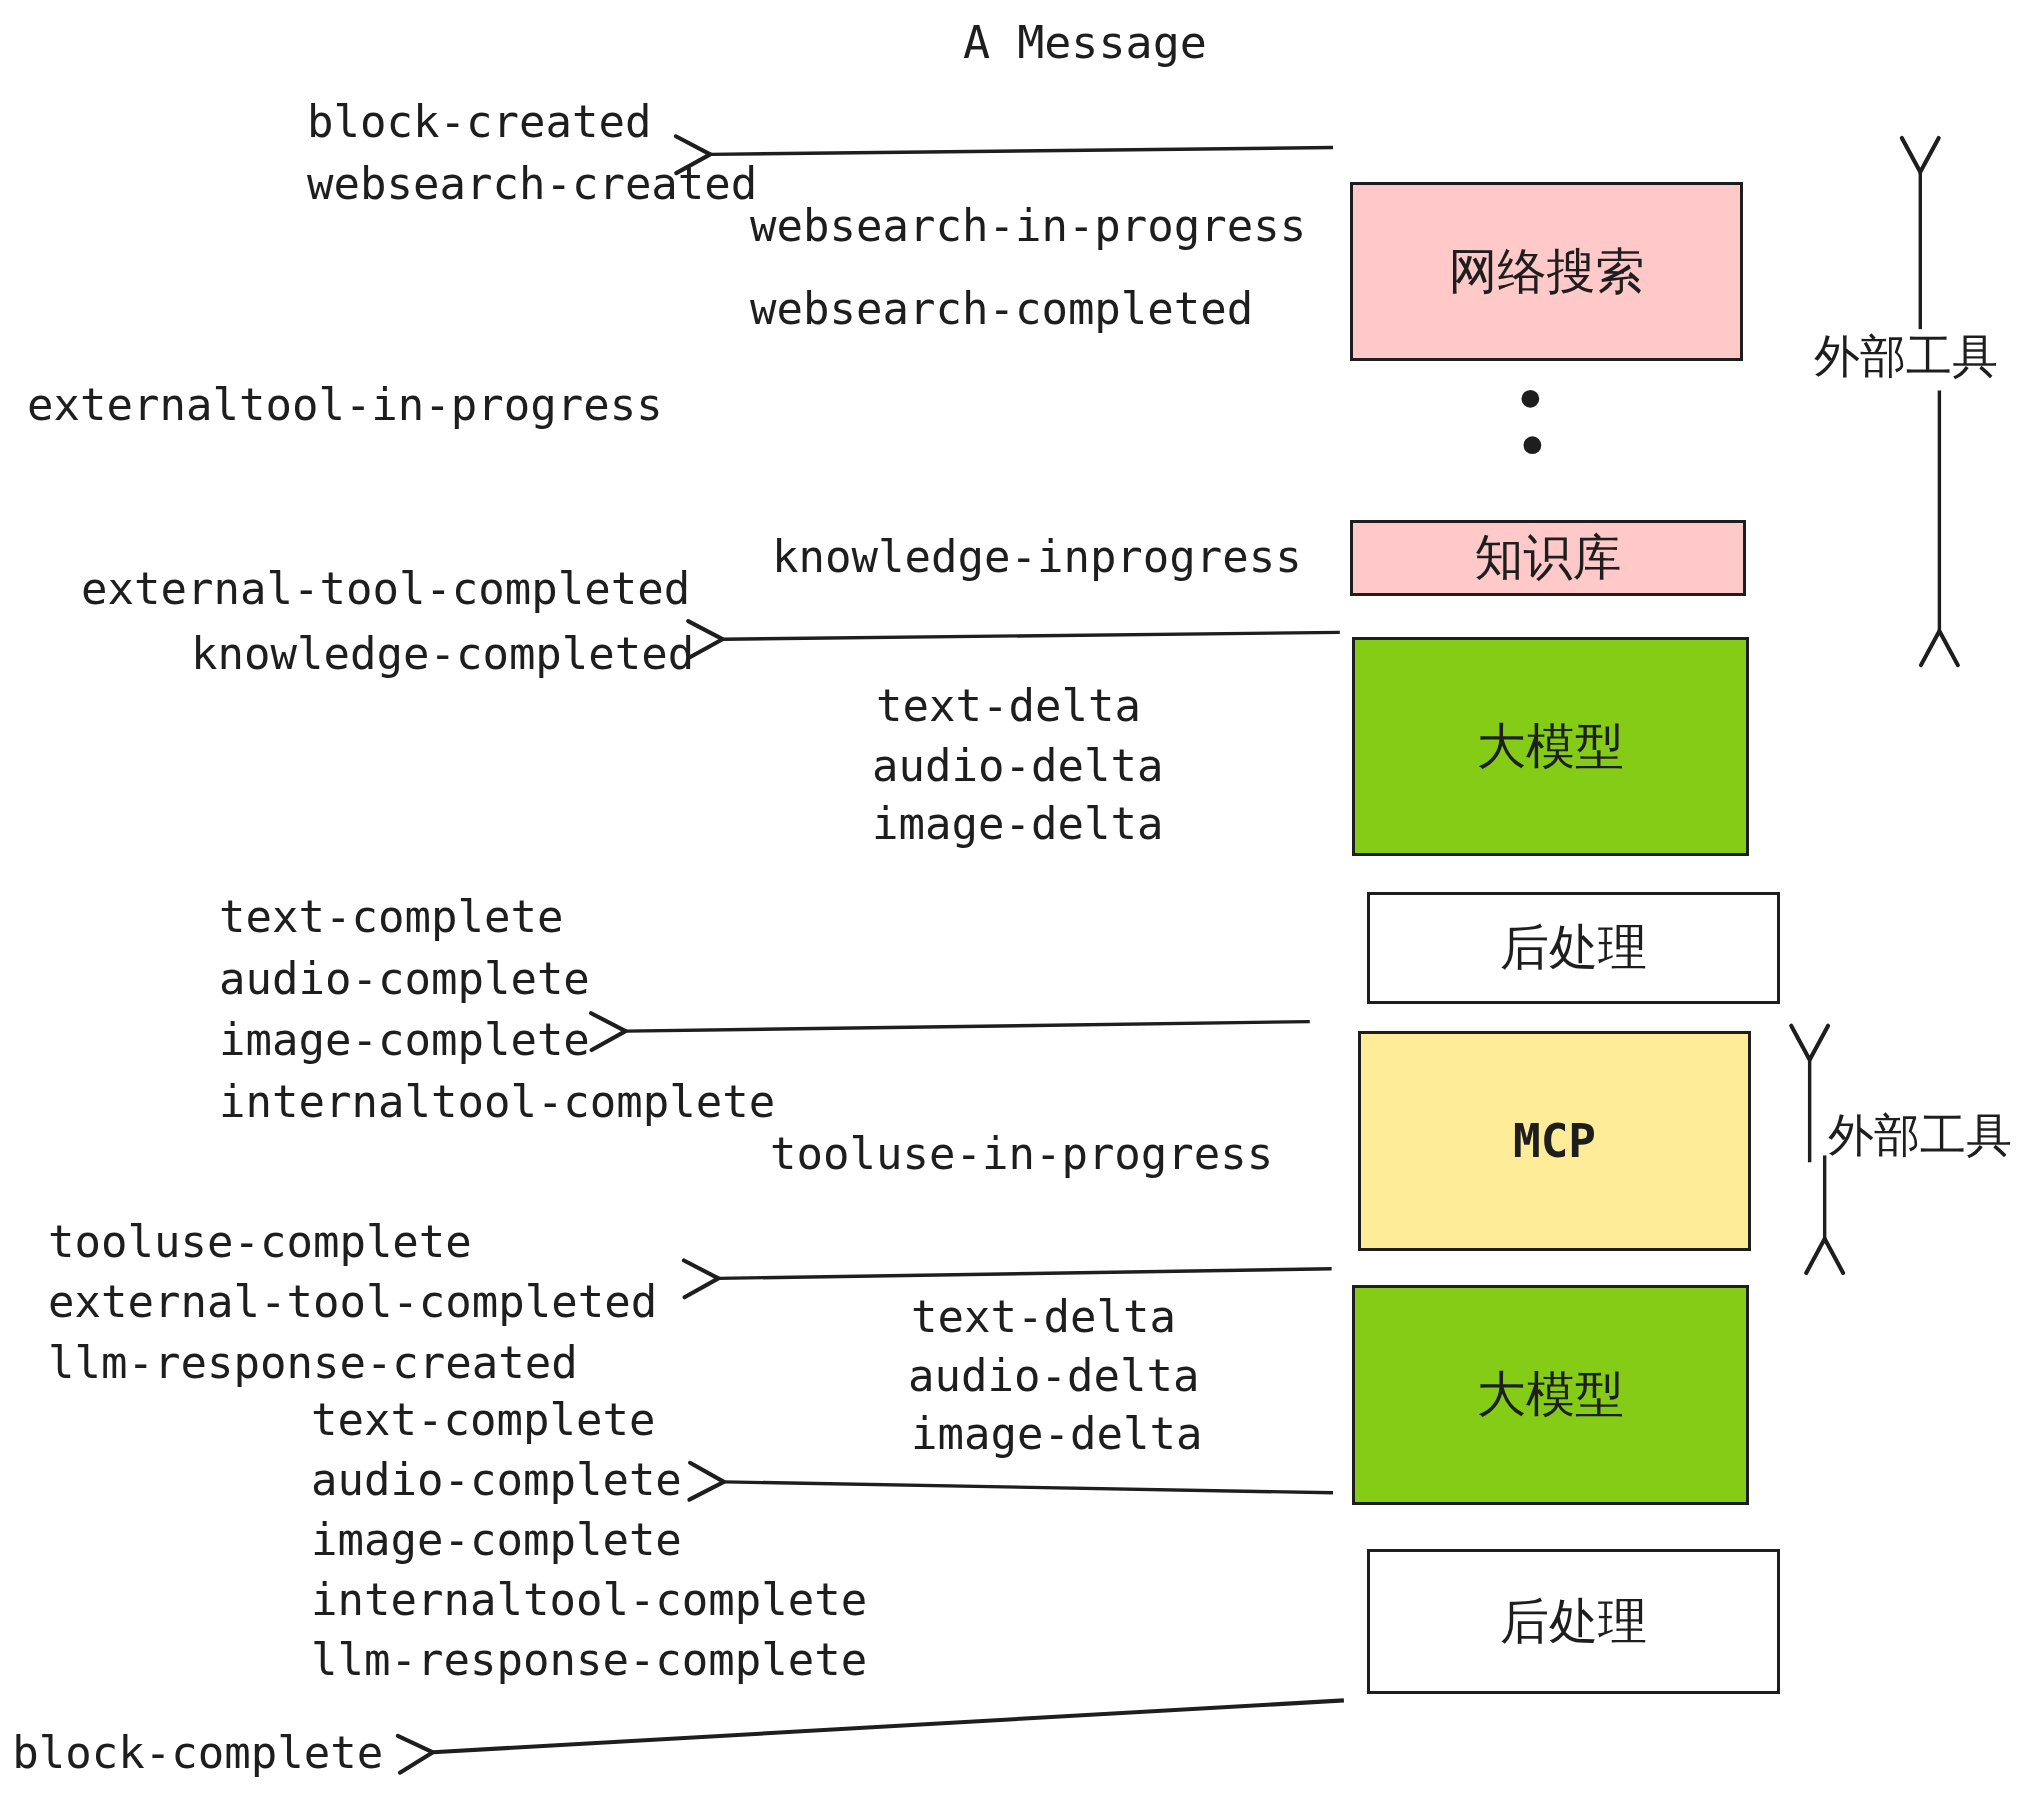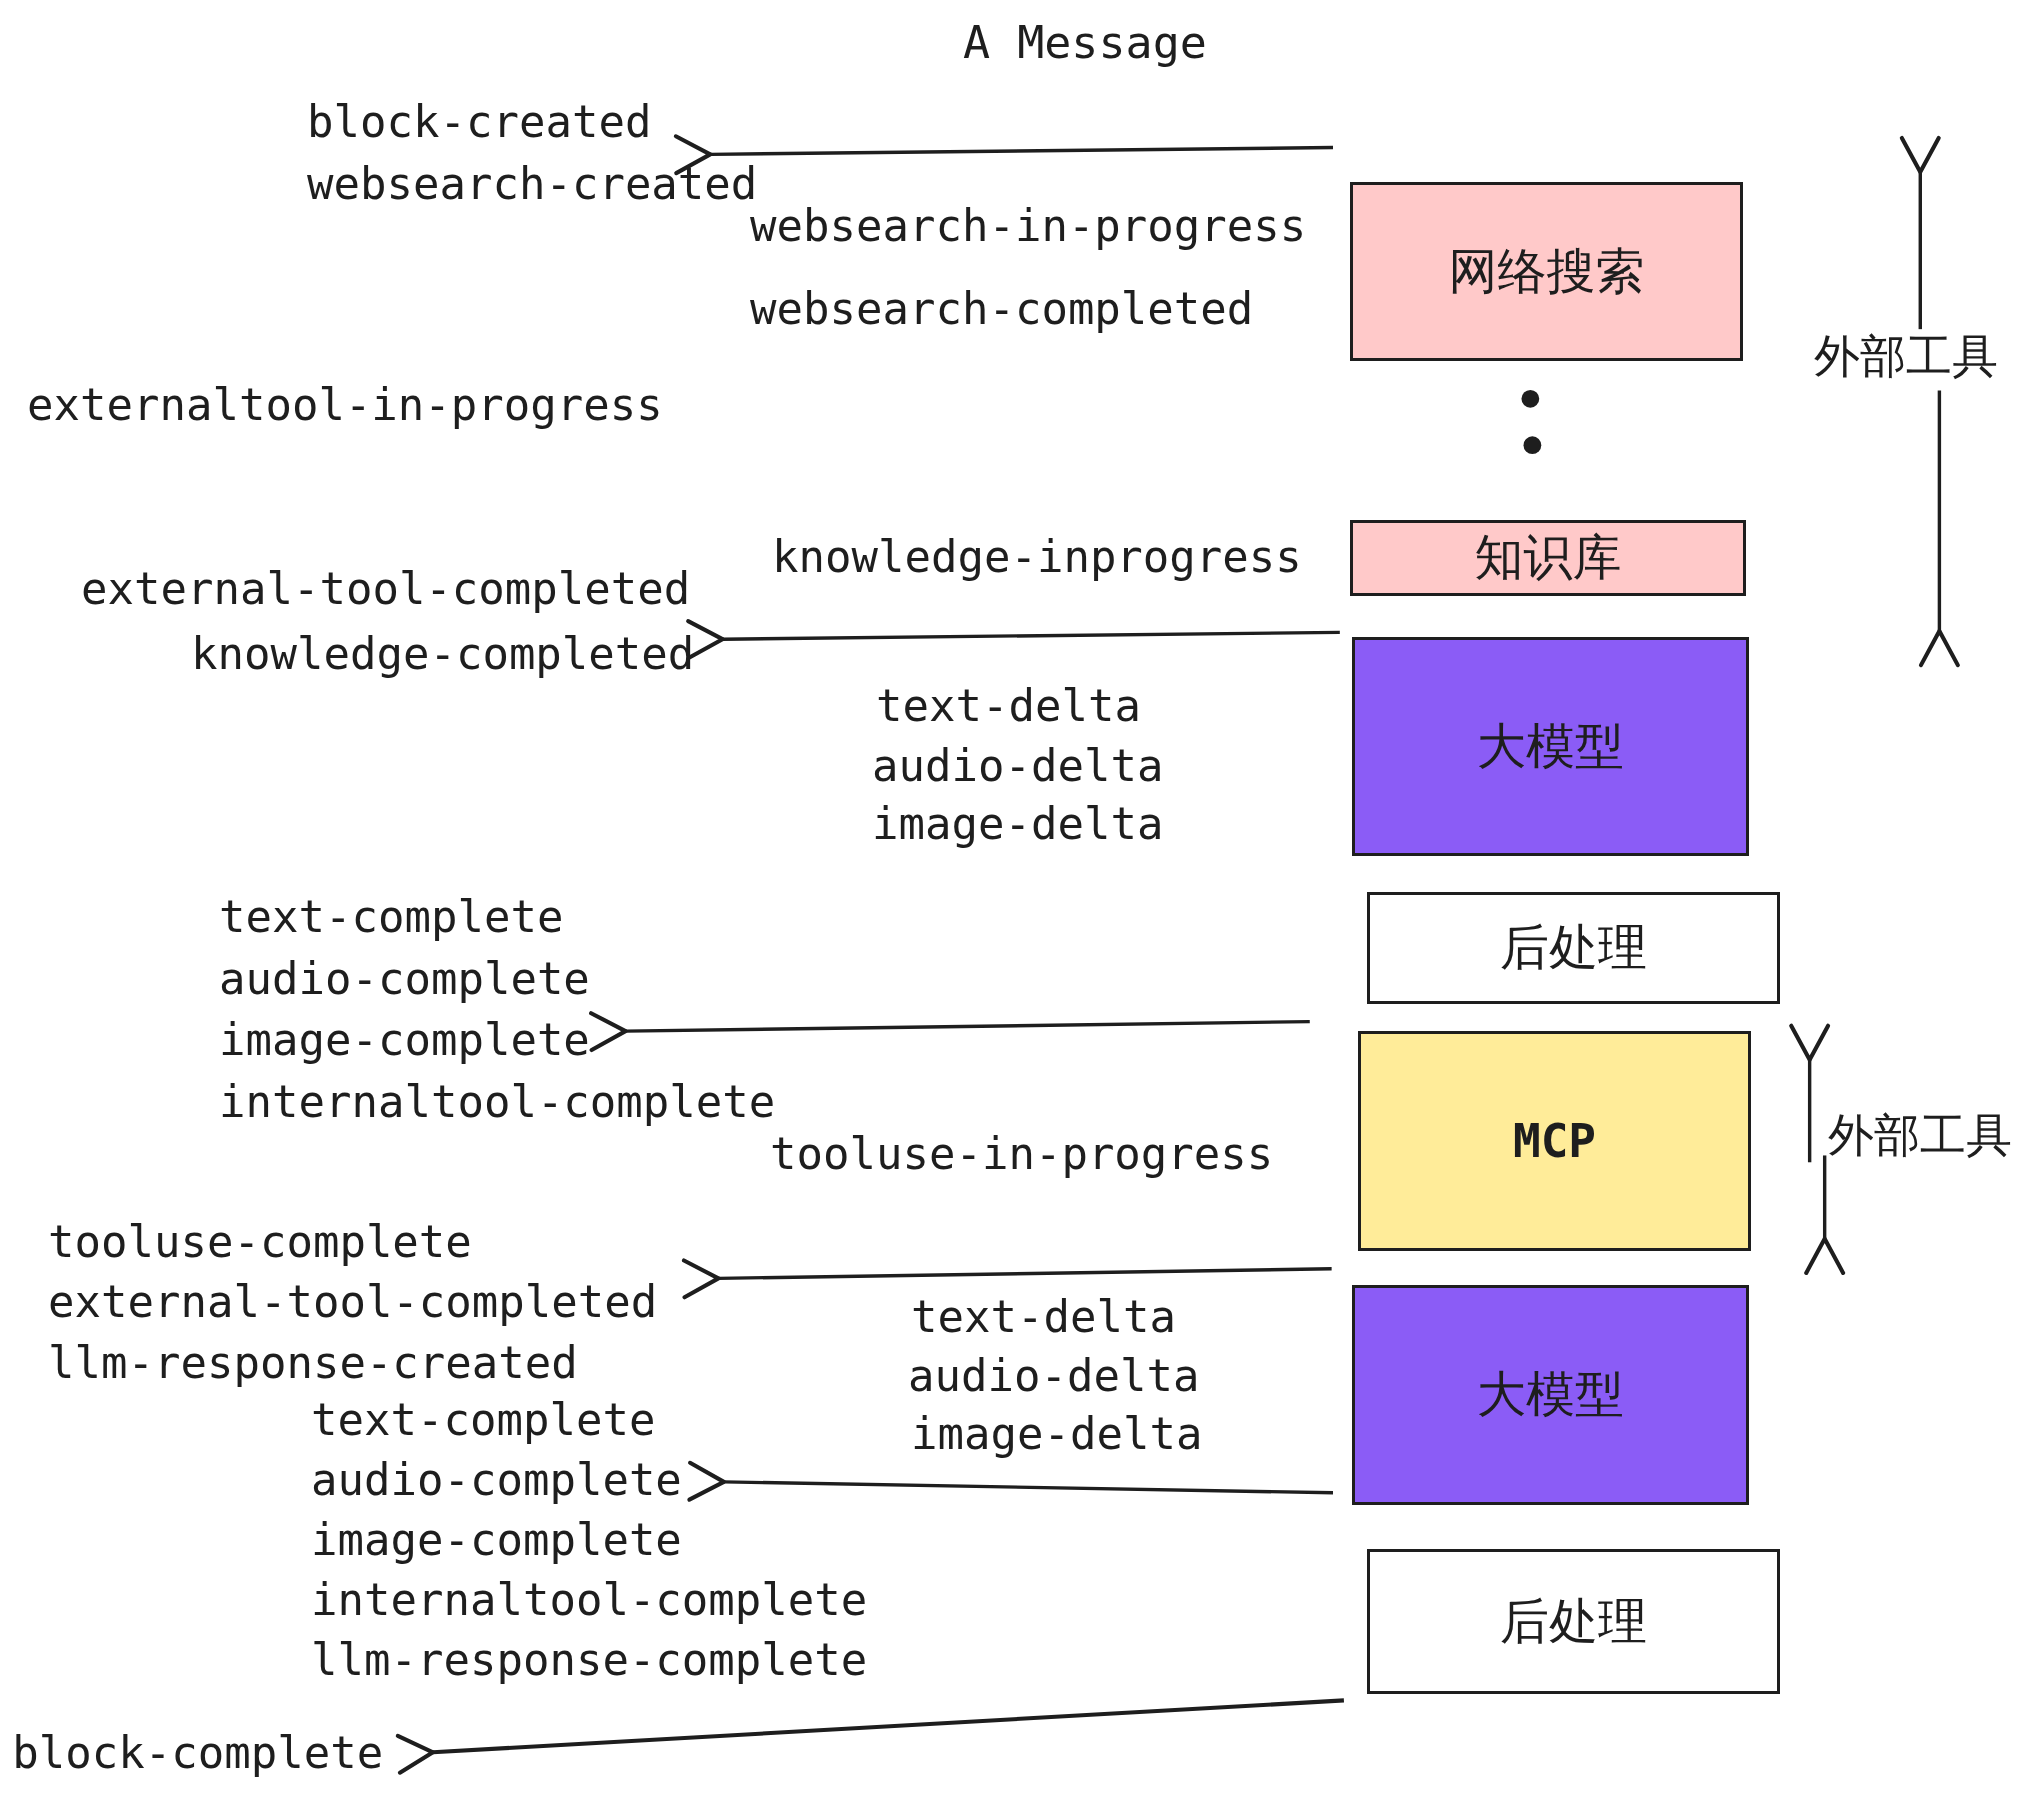--- a/index.html
+++ b/index.html
@@ -15,21 +15,21 @@
     position:absolute;font-size:45px;line-height:55px;white-space:nowrap;
     font-family:"DejaVu Sans Mono",monospace;color:#1e1e1e;
   }
   .box{
     position:absolute;box-sizing:border-box;border:3.4px solid #1e1e1e;
     display:flex;align-items:center;justify-content:center;
     font-size:49px;font-family:"DejaVu Sans",sans-serif;color:#1e1e1e;
   }
   .box.mono{font-family:"DejaVu Sans Mono",monospace;font-size:46px;font-weight:bold;}
   .pink{background:#ffc9c9;}
-  .green{background:#8b5cf6;}
+  .green{background:#84cc16;}
   .yellow{background:#ffec99;}
   .white{background:#ffffff;align-items:center;}
   .sideLabel{
     position:absolute;font-size:46px;line-height:55px;white-space:nowrap;
     font-family:"DejaVu Sans",sans-serif;color:#1e1e1e;
   }
   svg#arrows{position:absolute;left:0;top:0;pointer-events:none;}
 </style>
 </head>
 <body>

